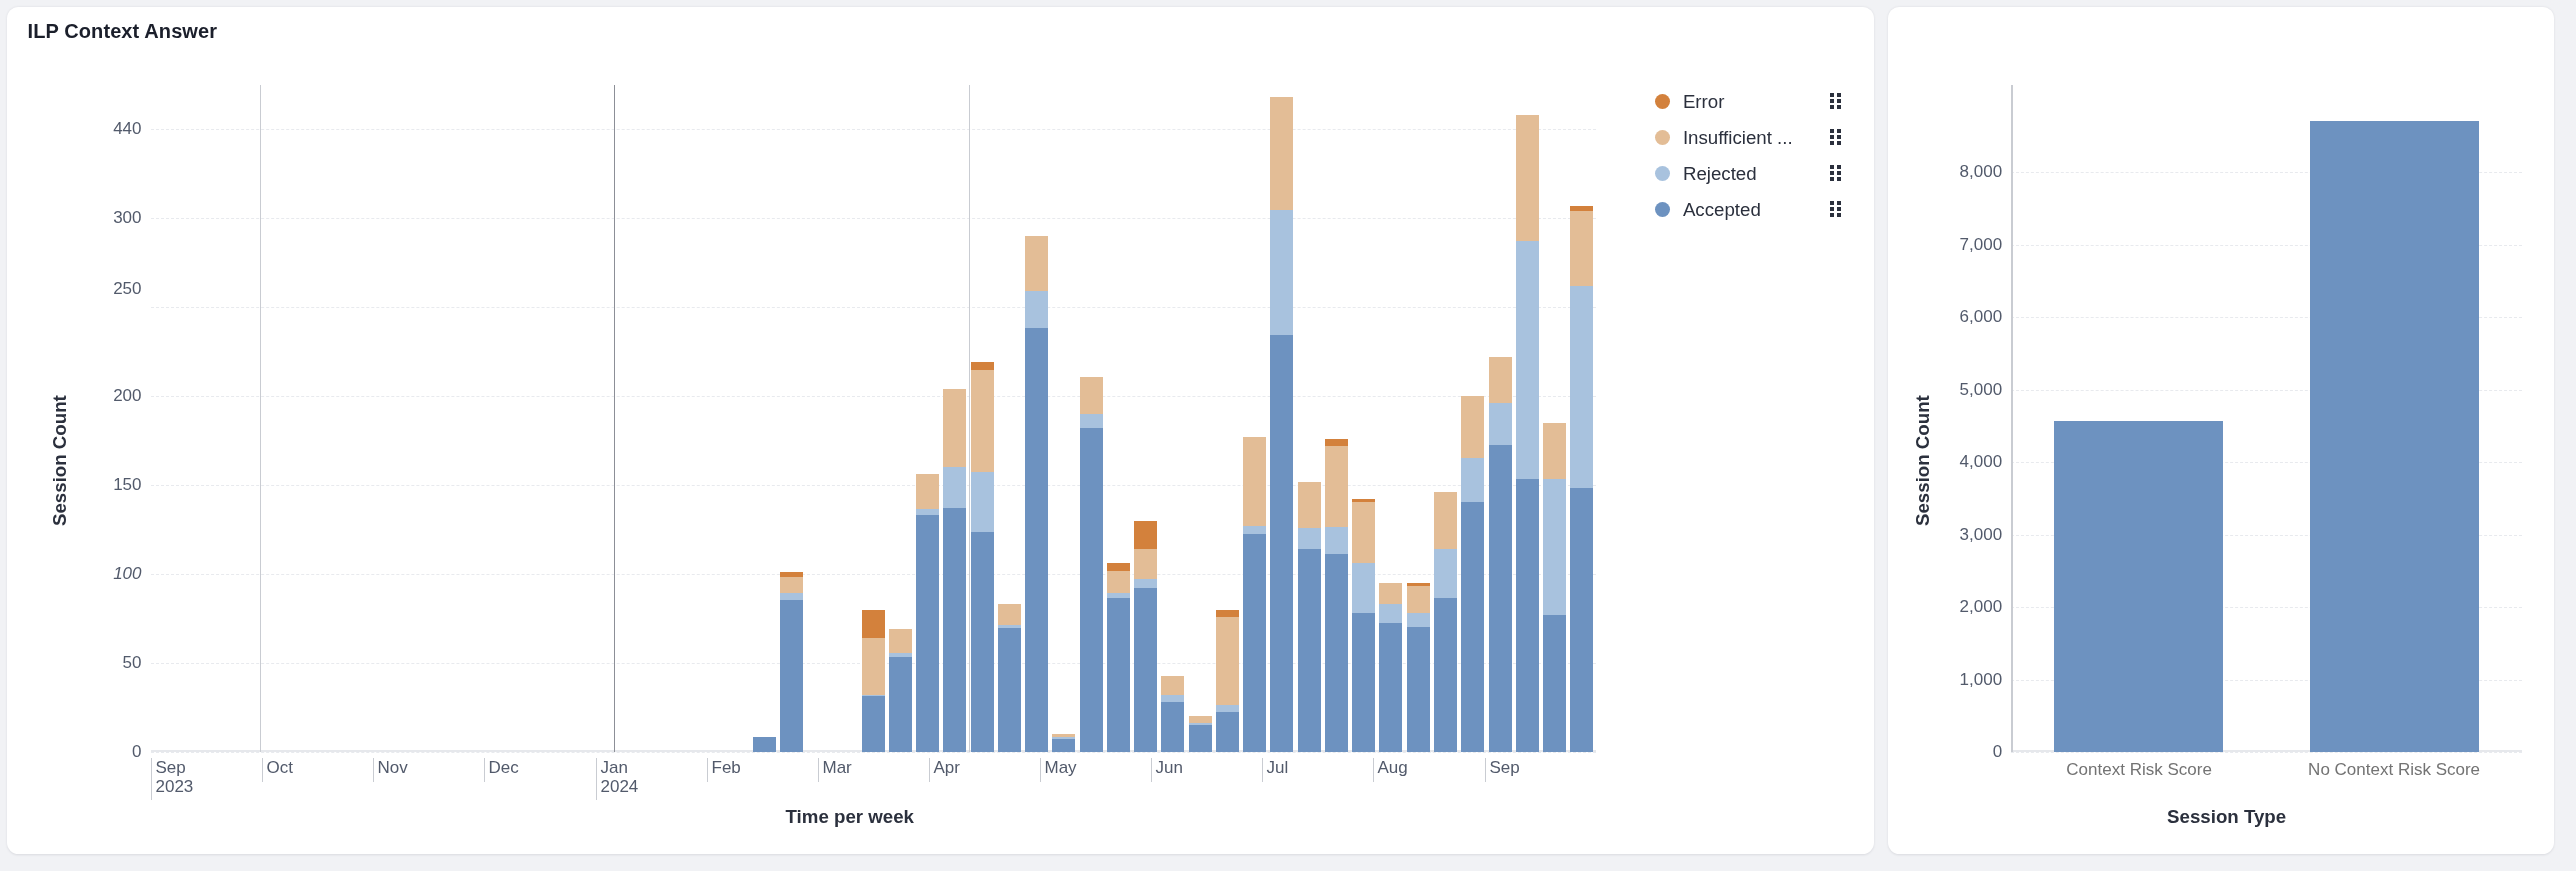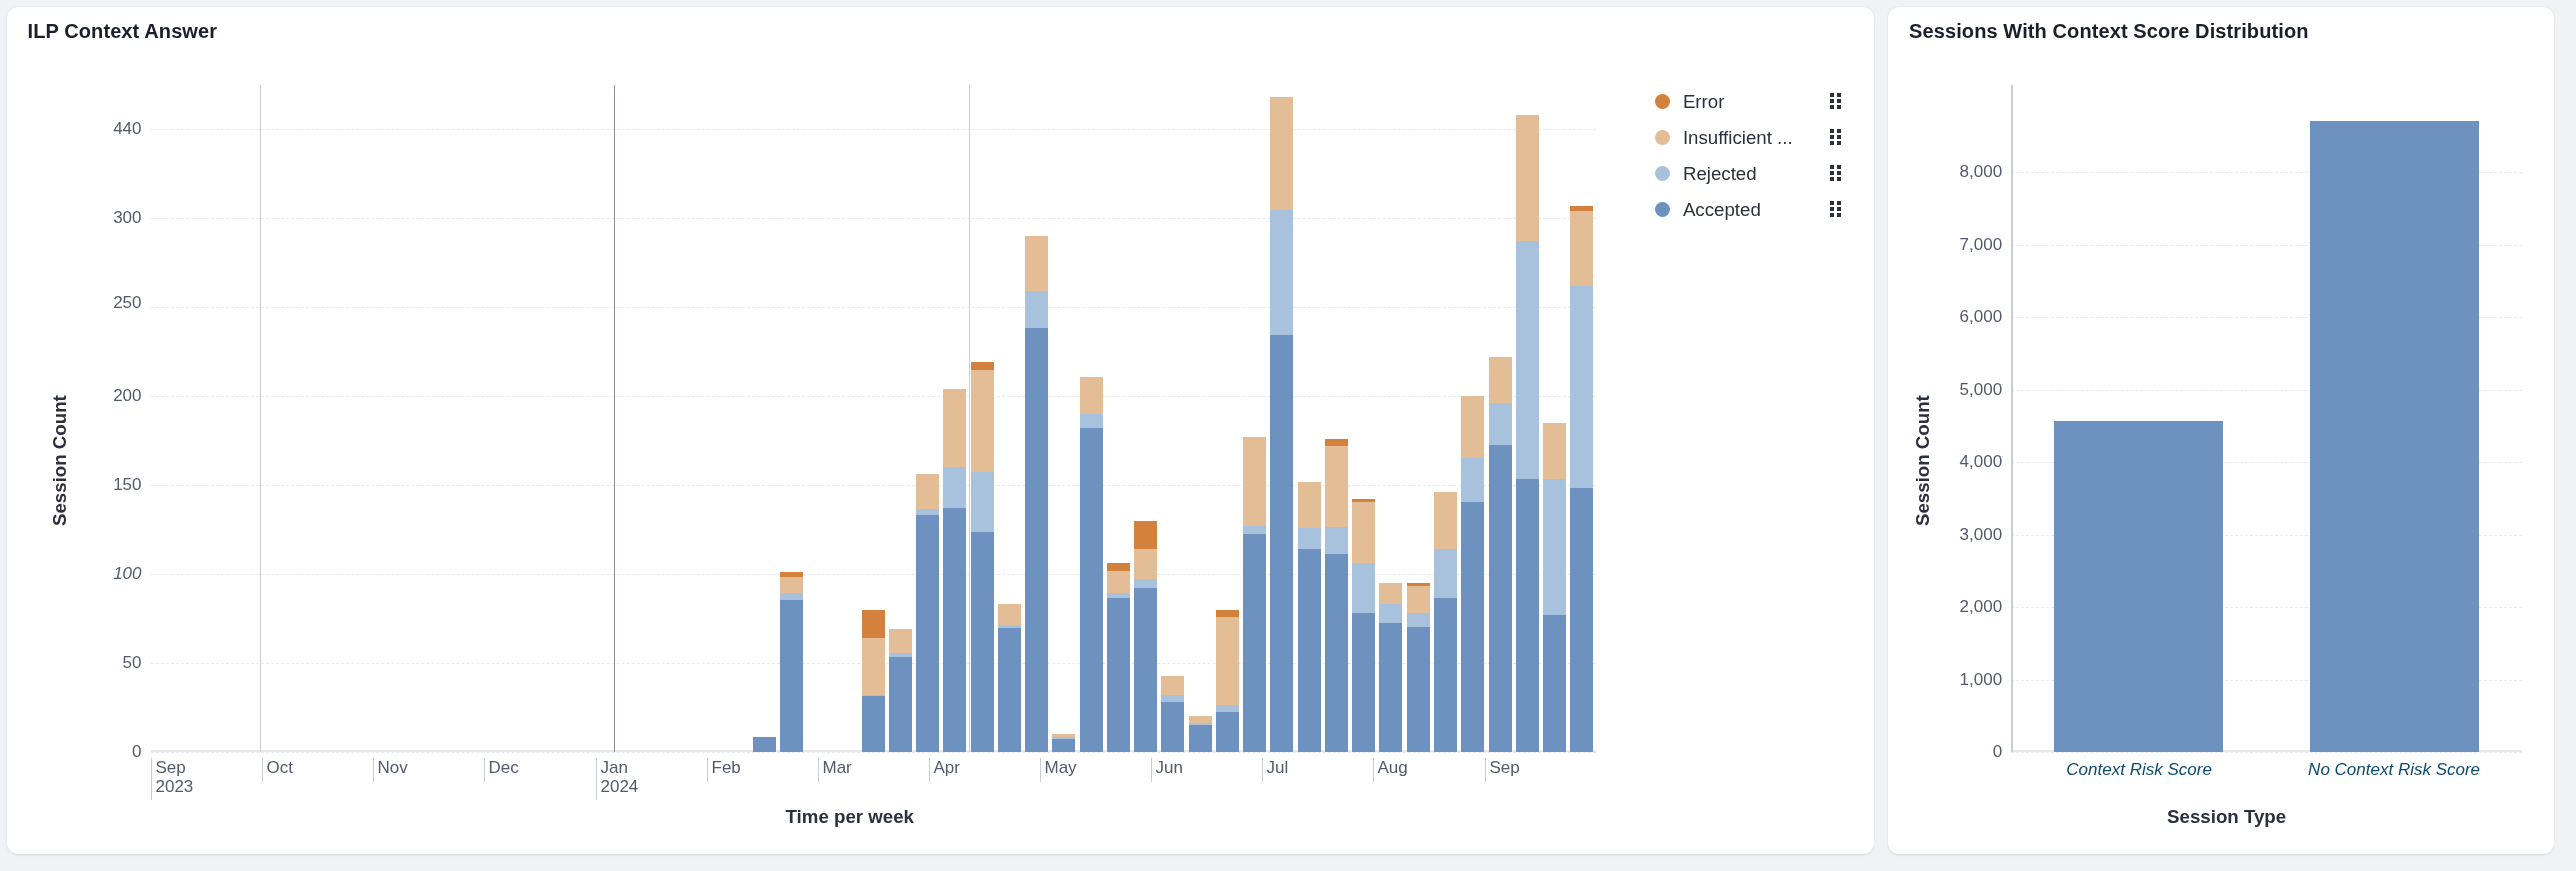--- a/index.html
+++ b/index.html
@@ -147,25 +147,24 @@
 
   
   .rbar {
     position: absolute;
     bottom: 0;
     background: #6d92c0;
   }
   .rxtick {
     position: absolute;
     font-size: 17px;
-    color: #0c4a6e;
+    color: #737373;
     text-align: center;
     white-space: nowrap;
     transform: translateX(-50%);
-    font-style: italic;
   }
 </style>
 </head>
 <body>
 
 <div class="dashboard">
 
   <section class="panel panel-left">
     <div class="panel-title">ILP Context Answer</div>
 
@@ -340,21 +339,21 @@
             <div class="seg" style="background: rgb(227, 189, 150); height: 13.6808%;"></div>
             <div class="seg" style="background: rgb(211, 129, 60); height: 0.977199%;"></div>
           </div>
         </div>
       <div id="left-yticks" style="position:absolute; left:0; top:78px; width:135px; height:667px;">
           <div class="ytick" style="top: 667px;">0</div>
           <div class="ytick" style="top: 578px;">50</div>
           <div class="ytick" style="top: 489px; font-style: italic;">100</div>
           <div class="ytick" style="top: 400px;">150</div>
           <div class="ytick" style="top: 311px;">200</div>
-          <div class="ytick" style="top: 218px;">250</div>
+          <div class="ytick" style="top: 204px;">250</div>
           <div class="ytick" style="top: 133px;">300</div>
           <div class="ytick" style="top: 44px;">440</div>
         </div>
       <div id="left-xticks" style="position:absolute; left:144px; top:750px; width:1445px; height:49px;">
           <div class="xtick" style="left: 0px; top: 1.6px; height: 42px;">Sep
 2023</div>
           <div class="xtick" style="left: 111px; top: 1.6px; height: 24px;">Oct</div>
           <div class="xtick" style="left: 222px; top: 1.6px; height: 24px;">Nov</div>
           <div class="xtick" style="left: 333px; top: 1.6px; height: 24px;">Dec</div>
           <div class="xtick" style="left: 445px; top: 1.6px; height: 42px;">Jan
@@ -416,21 +415,20 @@
             <i></i>
             <i></i>
             <i></i>
             <i></i>
           </span>
         </div>
       </div>
   </section>
 
   <section class="panel panel-right">
-    <div class="panel-title">Sessions With Context Score Distribution</div>
 
     <div class="y-axis-title" style="left:24px; top:519px;">Session Count</div>
 
     <div class="x-axis-title" style="left:279px; top:799px;">Session Type</div>
 
     <div class="chart" id="right-chart" style="left:0; top:0; width:666px; height:847px;">
       <div class="plot" id="right-plot" style="left:123px; top:78px; width:511px; height:667px;">
           <div class="gridline" style="top: 667px;"></div>
           <div class="gridline" style="top: 595px;"></div>
           <div class="gridline" style="top: 522px;"></div>

